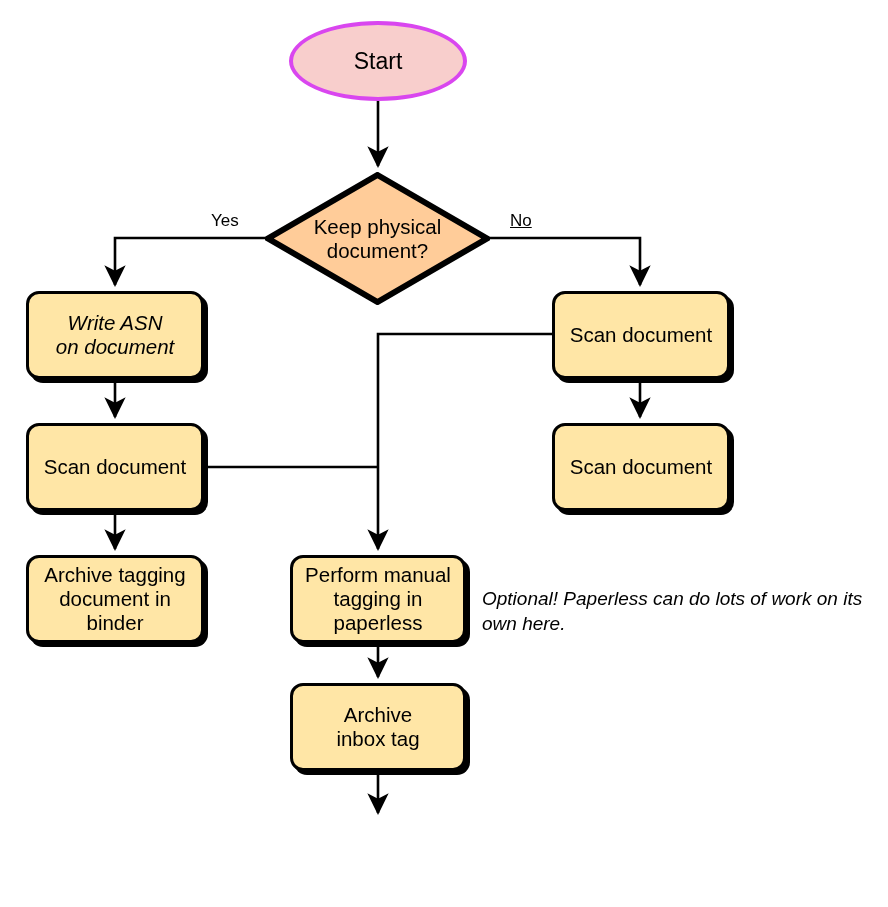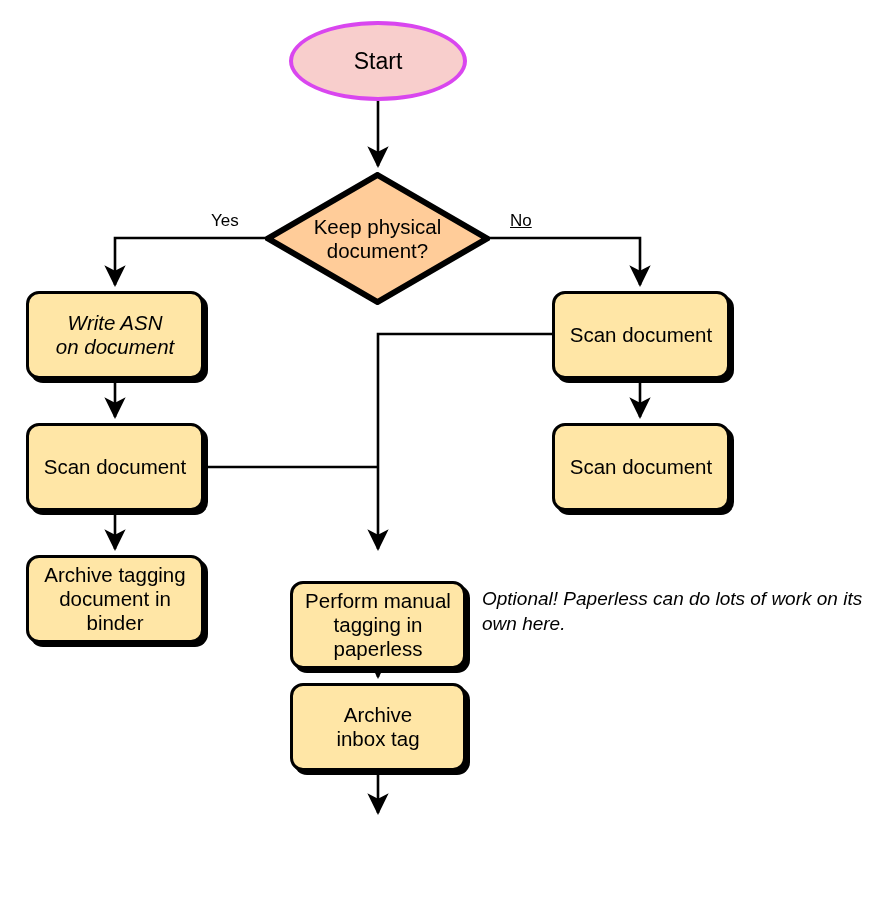--- a/index.html
+++ b/index.html
@@ -157,21 +157,21 @@
   </div>
 
   <div class="node node-process" style="left:552px; top:291px; width:178px; height:88px;">
     <span>Scan document</span>
   </div>
 
   <div class="node node-process" style="left:552px; top:423px; width:178px; height:88px;">
     <span>Scan document</span>
   </div>
 
-  <div class="node node-process" style="left:290px; top:555px; width:176px; height:88px;margin-top:26px;">
+  <div class="node node-process" style="left:290px; top:555px; width:176px; height:88px;">
     <span>Perform manual
 tagging in
 paperless</span>
   </div>
 
   <div class="node node-process" style="left:290px; top:683px; width:176px; height:88px;">
     <span>Archive
 inbox tag</span>
   </div>
 

